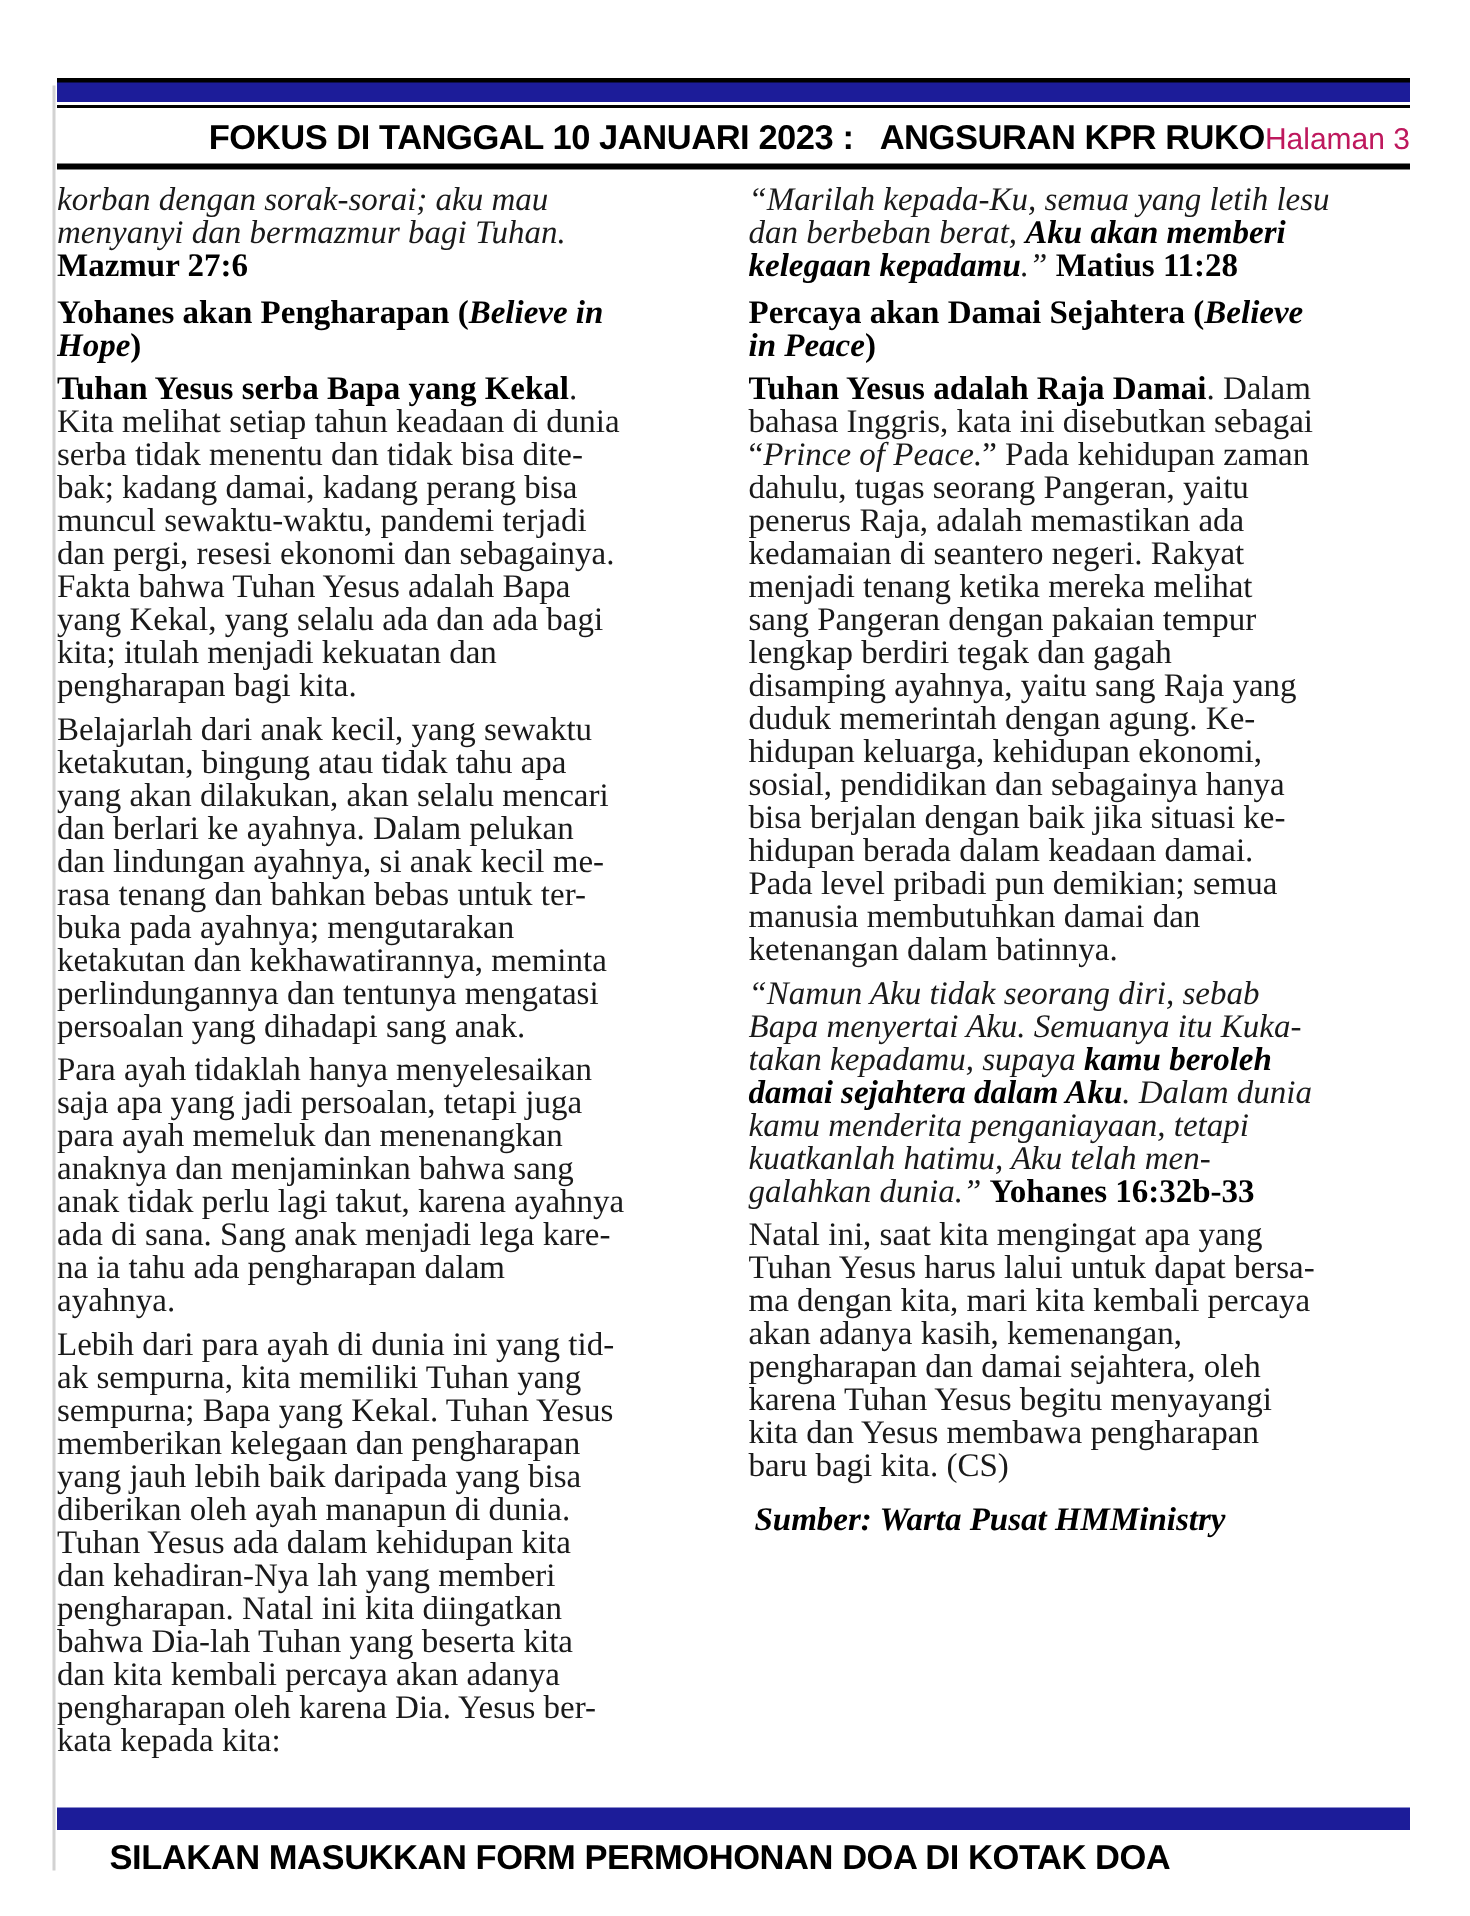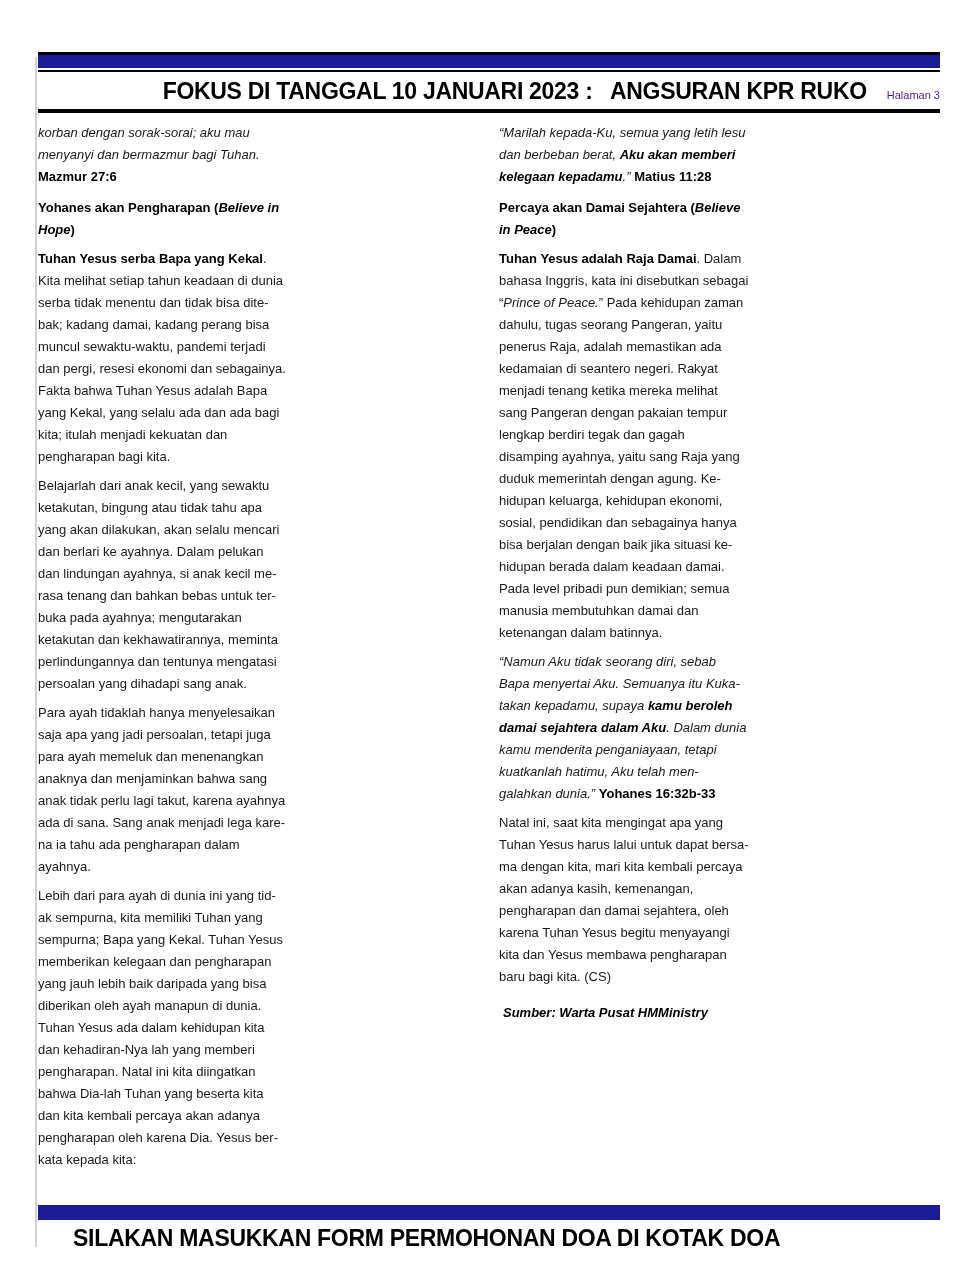--- a/index.html
+++ b/index.html
@@ -23,34 +23,35 @@
   .top-bar { height: 13px; border-top: 3px solid #000; }
   .thin-rule { height: 2px; background: #000; margin-top: 2px; }
   .header-row {
     display: flex; justify-content: flex-end; align-items: baseline;
     padding: 6px 0 4px 28px;
   }
   .page-title {
     font-weight: bold; font-size: 23px; letter-spacing: -0.3px;
     color: #000; white-space: pre;
   }
-  .page-number { font-size: 11px; color: #4c1d95; margin-left: 20px; }
+  .page-number { font-size: 20px; color: #be185d; }
   .thick-rule { height: 4px; background: #000; }
 
   .columns {
     display: flex; gap: 20px;
     margin: 9px 40px 0 38px;
     height: 1088px; overflow: hidden;
   }
   .col { width: 441px; flex: 0 0 441px; }
 
   .para, .h {
     margin: 7px 0 0 0;
-    font-size: 13px; line-height: 22px;
+    font-size: 22px; line-height: 22px;
     white-space: pre-line;
+    font-family: Liberation Serif, serif;
   }
   .first { margin-top: 0; }
   .ref { margin-top: 0; }
   .h { font-weight: bold; color: #000; margin-top: 9px; }
   .b { font-weight: bold; color: #000; }
   .i { font-style: italic; }
   .up { font-style: normal; }
   .source { margin-top: 14px; font-weight: bold; font-style: italic; color: #000; padding-left: 4px; }
 
   .footer { position: absolute; left: 38px; right: 40px; top: 1205px; }

